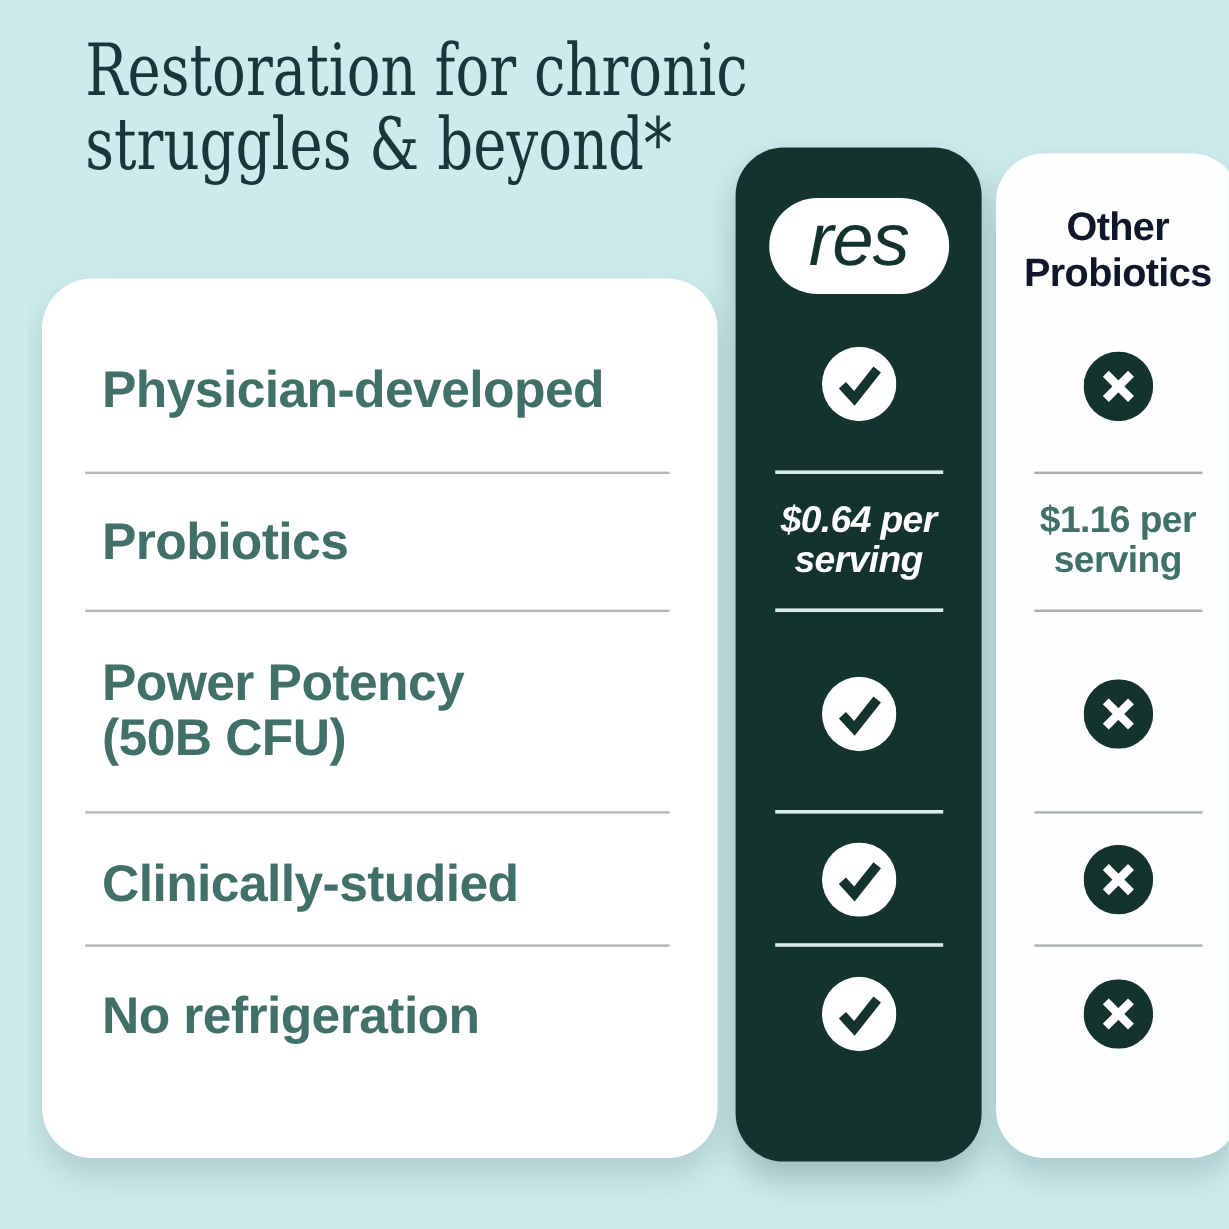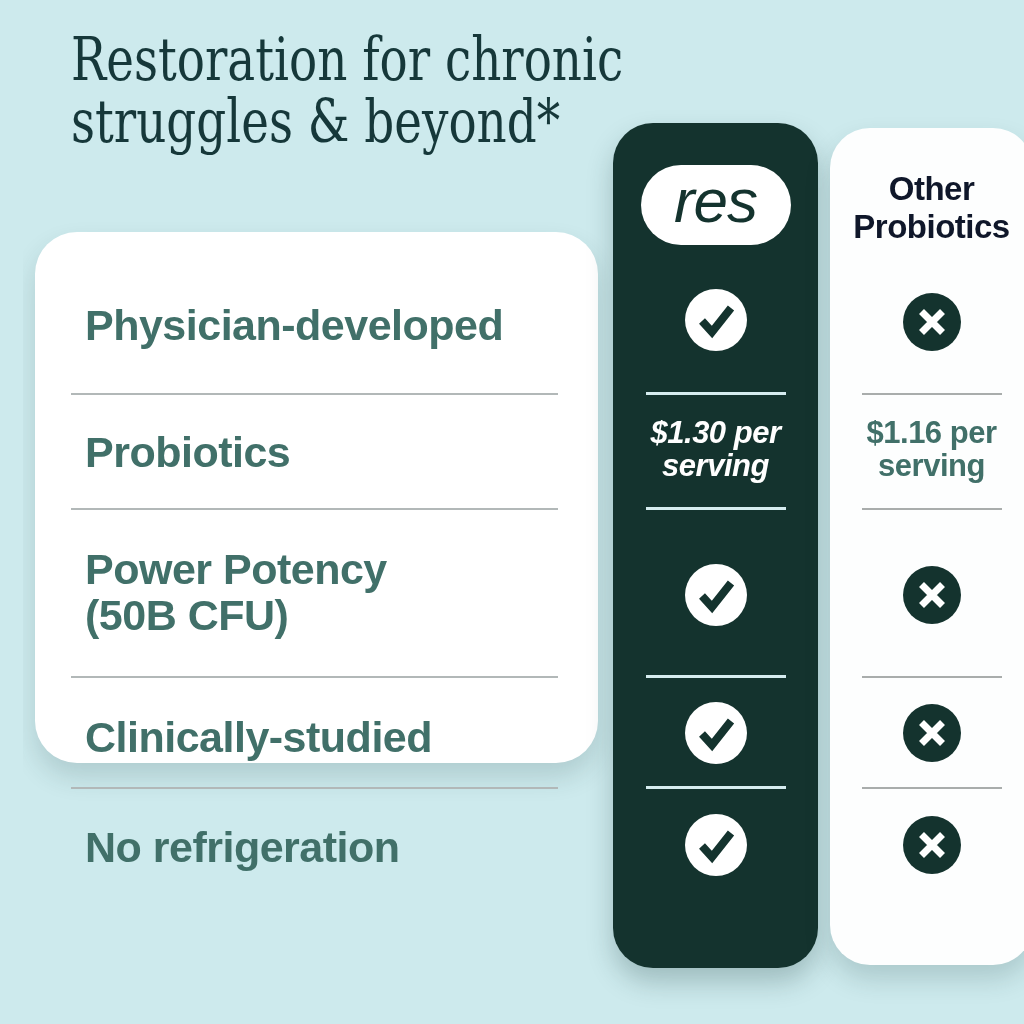--- a/index.html
+++ b/index.html
@@ -33,21 +33,21 @@
     transform-origin: top left;
     letter-spacing: 0;
   }
 
   
   .features-card {
     position: absolute;
     left: 12px;
     top: 232px;
     width: 563px;
-    height: 531px;
+    height: 733px;
     background: #ffffff;
     border-radius: 42px;
     box-shadow: 0 14px 26px rgba(22, 56, 54, 0.16);
   }
   .feature {
     position: absolute;
     left: 50px;
     right: 30px;
     transform: translateY(-50%);
     font-size: 43px;
@@ -187,21 +187,21 @@
     </div>
 
     <span class="icon-slot" style="top:197px">
       <svg width="62" height="62" viewBox="0 0 62 62">
         <circle cx="31" cy="31" r="31" fill="#ffffff"></circle>
         <path d="M17 32 L27 43 L46 19" fill="none" stroke="#14332e" stroke-width="8"></path>
       </svg>
     </span>
 
     <div class="mid-divider" style="top:269px"></div>
-    <div class="price on-dark" style="top:327px">$1.30 per
+    <div class="price on-dark" style="top:327px">$0.64 per
 serving</div>
     <div class="mid-divider" style="top:384px"></div>
 
     <span class="icon-slot" style="top:472px">
       <svg width="62" height="62" viewBox="0 0 62 62">
         <circle cx="31" cy="31" r="31" fill="#ffffff"></circle>
         <path d="M17 32 L27 43 L46 19" fill="none" stroke="#14332e" stroke-width="8"></path>
       </svg>
     </span>
 

